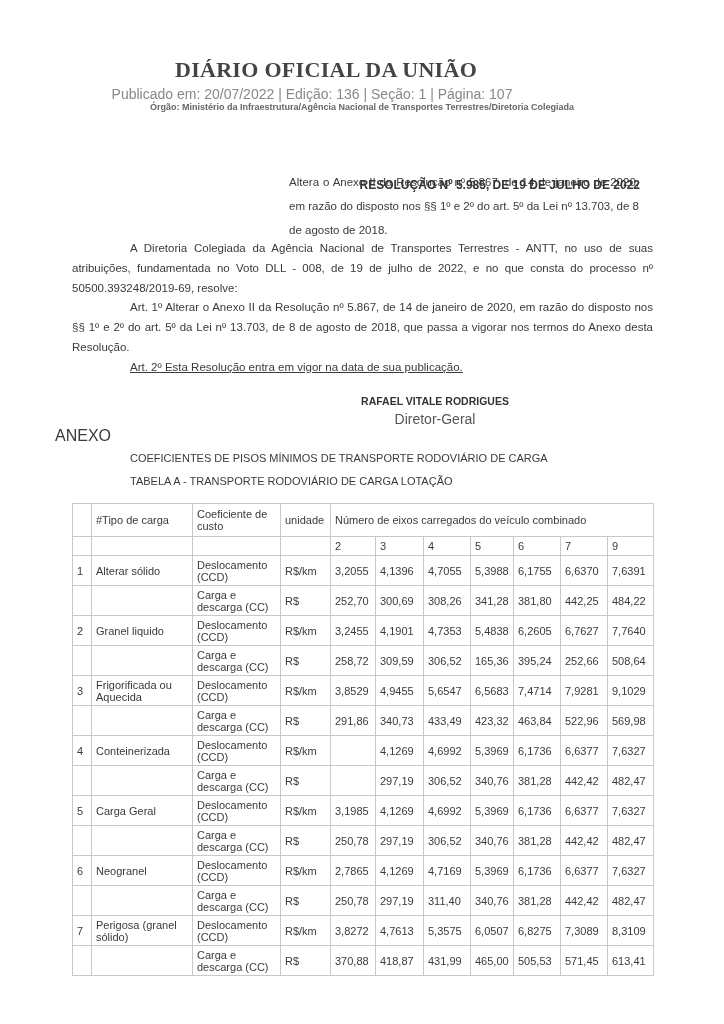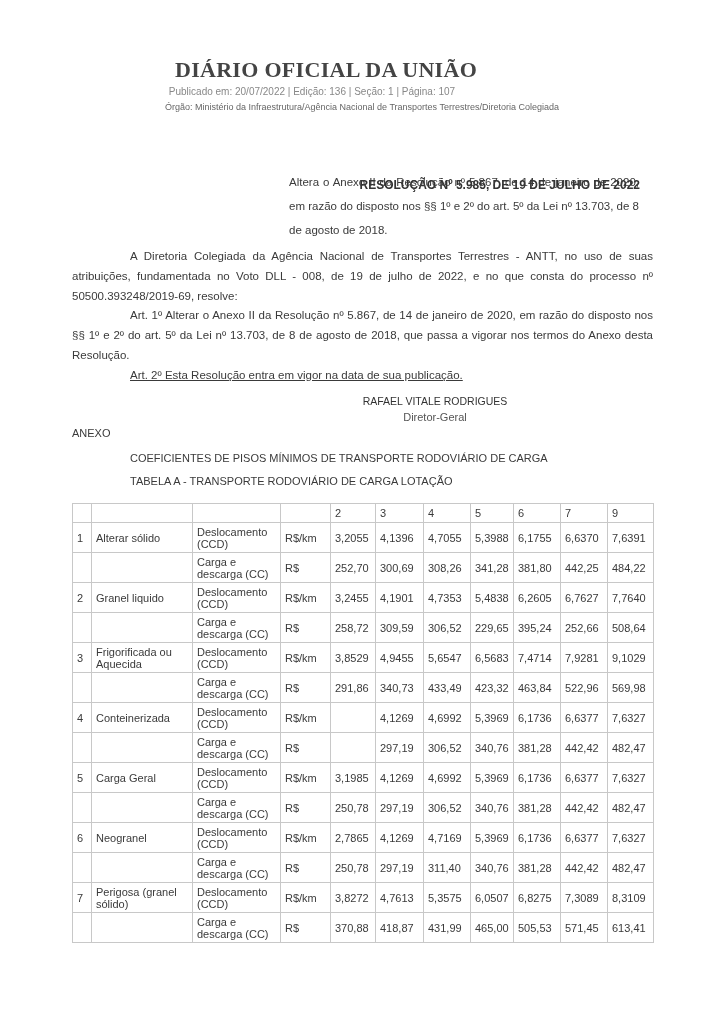--- a/index.html
+++ b/index.html
@@ -9,53 +9,52 @@
       color: #3a3a3a;
     }
     .page-title {
       position: absolute; left: 0; width: 652px; top: 57px;
       text-align: center;
       font-family: "Liberation Serif", "DejaVu Serif", serif;
       font-weight: bold; font-size: 22px; color: #444444; letter-spacing: 0.3px;
     }
     .pub-meta {
       position: absolute; left: 0; width: 624px; top: 86px;
-      text-align: center; font-size: 10px; color: #888888;
+      text-align: center; font-size: 14px; color: #888888;
     }
     .organ {
       position: absolute; left: 0; width: 724px; top: 102px;
-      text-align: center; font-size: 9px; font-weight: normal; color: #666666;
+      text-align: center; font-size: 9px; font-weight: bold; color: #666666;
     }
     .res-title {
       position: absolute; left: 0; width: 640px; top: 136px;
       text-align: right; font-size: 12px; font-weight: bold; color: #333333; margin-top: 42px;
     }
     .ementa {
       position: absolute; left: 289px; width: 350px; top: 170px;
       font-size: 11.5px; line-height: 24px; text-align: justify; color: #3a3a3a;
     }
     .para {
       position: absolute; left: 72px; width: 581px;
       font-size: 11.5px; line-height: 20px; text-align: justify; color: #3a3a3a;
       text-indent: 58px;
-      margin-top: 8px;
     }
     .p1 { top: 238px; }
     .p2 { top: 297px; }
     .p3 { top: 357px; text-decoration: underline; }
     .signer {
       position: absolute; left: 300px; width: 270px; top: 395px;
-      text-align: center; font-size: 10.5px; font-weight: normal; color: #333333;
+      text-align: center; font-size: 10.5px; font-weight: bold; color: #333333;
     }
     .signer-role {
       position: absolute; left: 300px; width: 270px; top: 411px;
-      text-align: center; font-size: 11px; color: #555555;
+      text-align: center; font-size: 14px; color: #555555;
     }
     .anexo {
-      position: absolute; left: 72px; top: 427px; font-size: 11px; color: #3a3a3a;
+      position: absolute; left: 55px; top: 427px; font-size: 16px; color: #3a3a3a;
     }
     .annex-title {
       position: absolute; left: 130px; top: 452px; font-size: 11px; color: #3a3a3a;
     }
     .table-title {
       position: absolute; left: 130px; top: 475px; font-size: 11px; color: #3a3a3a;
     }
     table.coef {
       position: absolute; left: 72px; top: 503px;
       border-collapse: collapse; width: 581px; table-layout: fixed;
@@ -100,20 +99,27 @@
       <col style="width:50px">
     <col style="width:45px">
       <col style="width:48px">
       <col style="width:47px">
       <col style="width:43px">
     <col style="width:47px">
       <col style="width:47px">
       <col style="width:46px">
   </colgroup>
   <tbody id="table-body">
+    <tr class="h1">
+      <td></td>
+      <td>#Tipo de carga</td>
+      <td class="wrap">Coeficiente de custo</td>
+      <td>unidade</td>
+      <td colspan="7">Número de eixos carregados do veículo combinado</td>
+    </tr>
     <tr class="h2">
       <td></td>
         <td></td>
         <td></td>
         <td></td>
       <td>2</td>
       <td>3</td>
       <td>4</td>
       <td>5</td>
       <td>6</td>
@@ -160,21 +166,21 @@
         <td class="num">7,7640</td>
       </tr>
       <tr class="d">
         <td></td>
         <td class="wrap"></td>
         <td class="wrap">Carga e descarga (CC)</td>
         <td>R$</td>
         <td class="num">258,72</td>
         <td class="num">309,59</td>
         <td class="num">306,52</td>
-        <td class="num">229,65</td>
+        <td class="num">165,36</td>
         <td class="num">395,24</td>
         <td class="num">252,66</td>
         <td class="num">508,64</td>
       </tr>
       <tr class="d">
         <td>3</td>
         <td class="wrap">Frigorificada ou Aquecida</td>
         <td class="wrap">Deslocamento (CCD)</td>
         <td>R$/km</td>
         <td class="num">3,8529</td>

